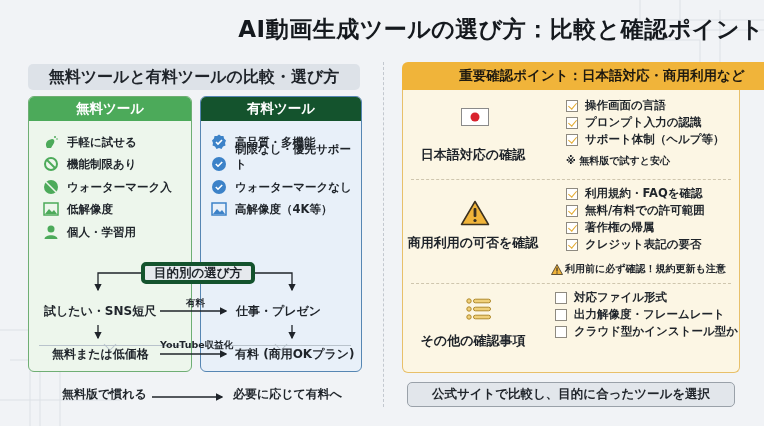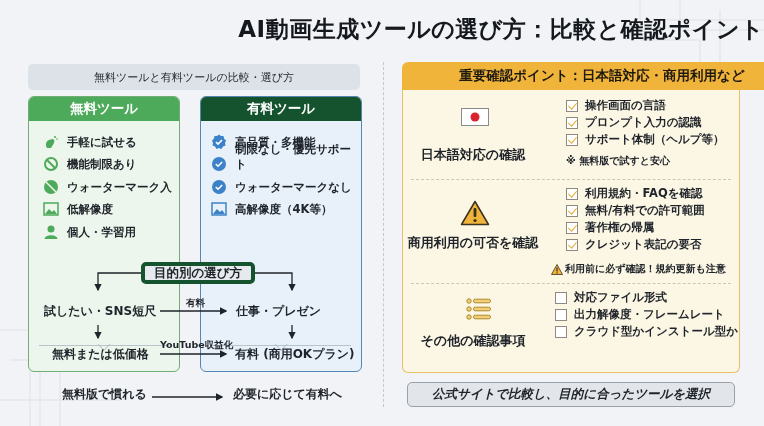--- a/index.html
+++ b/index.html
@@ -18,24 +18,24 @@
   }
   .divider {
     position: absolute; left: 383px; top: 62px; height: 345px;
     border-left: 1px dashed #c3c8cf;
   }
   
   .left-header {
     position: absolute; left: 28px; top: 64px; width: 332px; height: 26px;
     background: #dde2e8; border-radius: 5px;
     display: flex; align-items: center; justify-content: center;
-    font-size: 11px; font-weight: normal; color: #1f242a;
+    font-size: 16px; font-weight: bold; color: #1f242a;
   }
   .panel {
-    position: absolute; top: 96px; width: 152px; height: 276px;
+    position: absolute; top: 96px; width: 164px; height: 276px;
     border-radius: 6px; overflow: hidden;
   }
   .panel.free { left: 28px; background: #edf6ec; border: 1px solid #6fae74; }
   .panel.paid { left: 200px; background: #e8f0f9; border: 1px solid #5686b3; width: 162px; }
   .panel-head {
     height: 24px; display: flex; align-items: center; justify-content: center;
     color: #fff; font-size: 13.5px; font-weight: bold;
   }
   .free .panel-head { background: #4caa5a; }
   .paid .panel-head { background: #14532d; }
@@ -101,21 +101,21 @@
   }
   .cb.checked::after {
     content: ""; position: absolute; left: 3px; top: 0px; width: 4px; height: 7px;
     border-right: 1.5px solid #e3a92a; border-bottom: 1.5px solid #e3a92a; transform: rotate(40deg);
   }
   .note { position: absolute; font-size: 10px; font-weight: bold; color: #1f242a; white-space: nowrap; }
   .footer-box {
     position: absolute; left: 407px; top: 382px; width: 328px; height: 25px;
     background: #e2e6eb; border: 1px solid #9aa1a9; border-radius: 5px;
     display: flex; align-items: center; justify-content: center;
-    font-size: 12.5px; font-weight: bold; color: #1f242a; font-style: italic;
+    font-size: 12.5px; font-weight: bold; color: #1f242a;
   }
 </style>
 </head>
 <body>
 
 <svg class="bg-lines" width="764" height="426">
   <g stroke="#dde1e6" stroke-width="1" fill="none">
     <path d="M640 0 V40 H700 V100"></path>
     <path d="M680 0 V30 H764"></path>
     <path d="M720 10 V90"></path>

